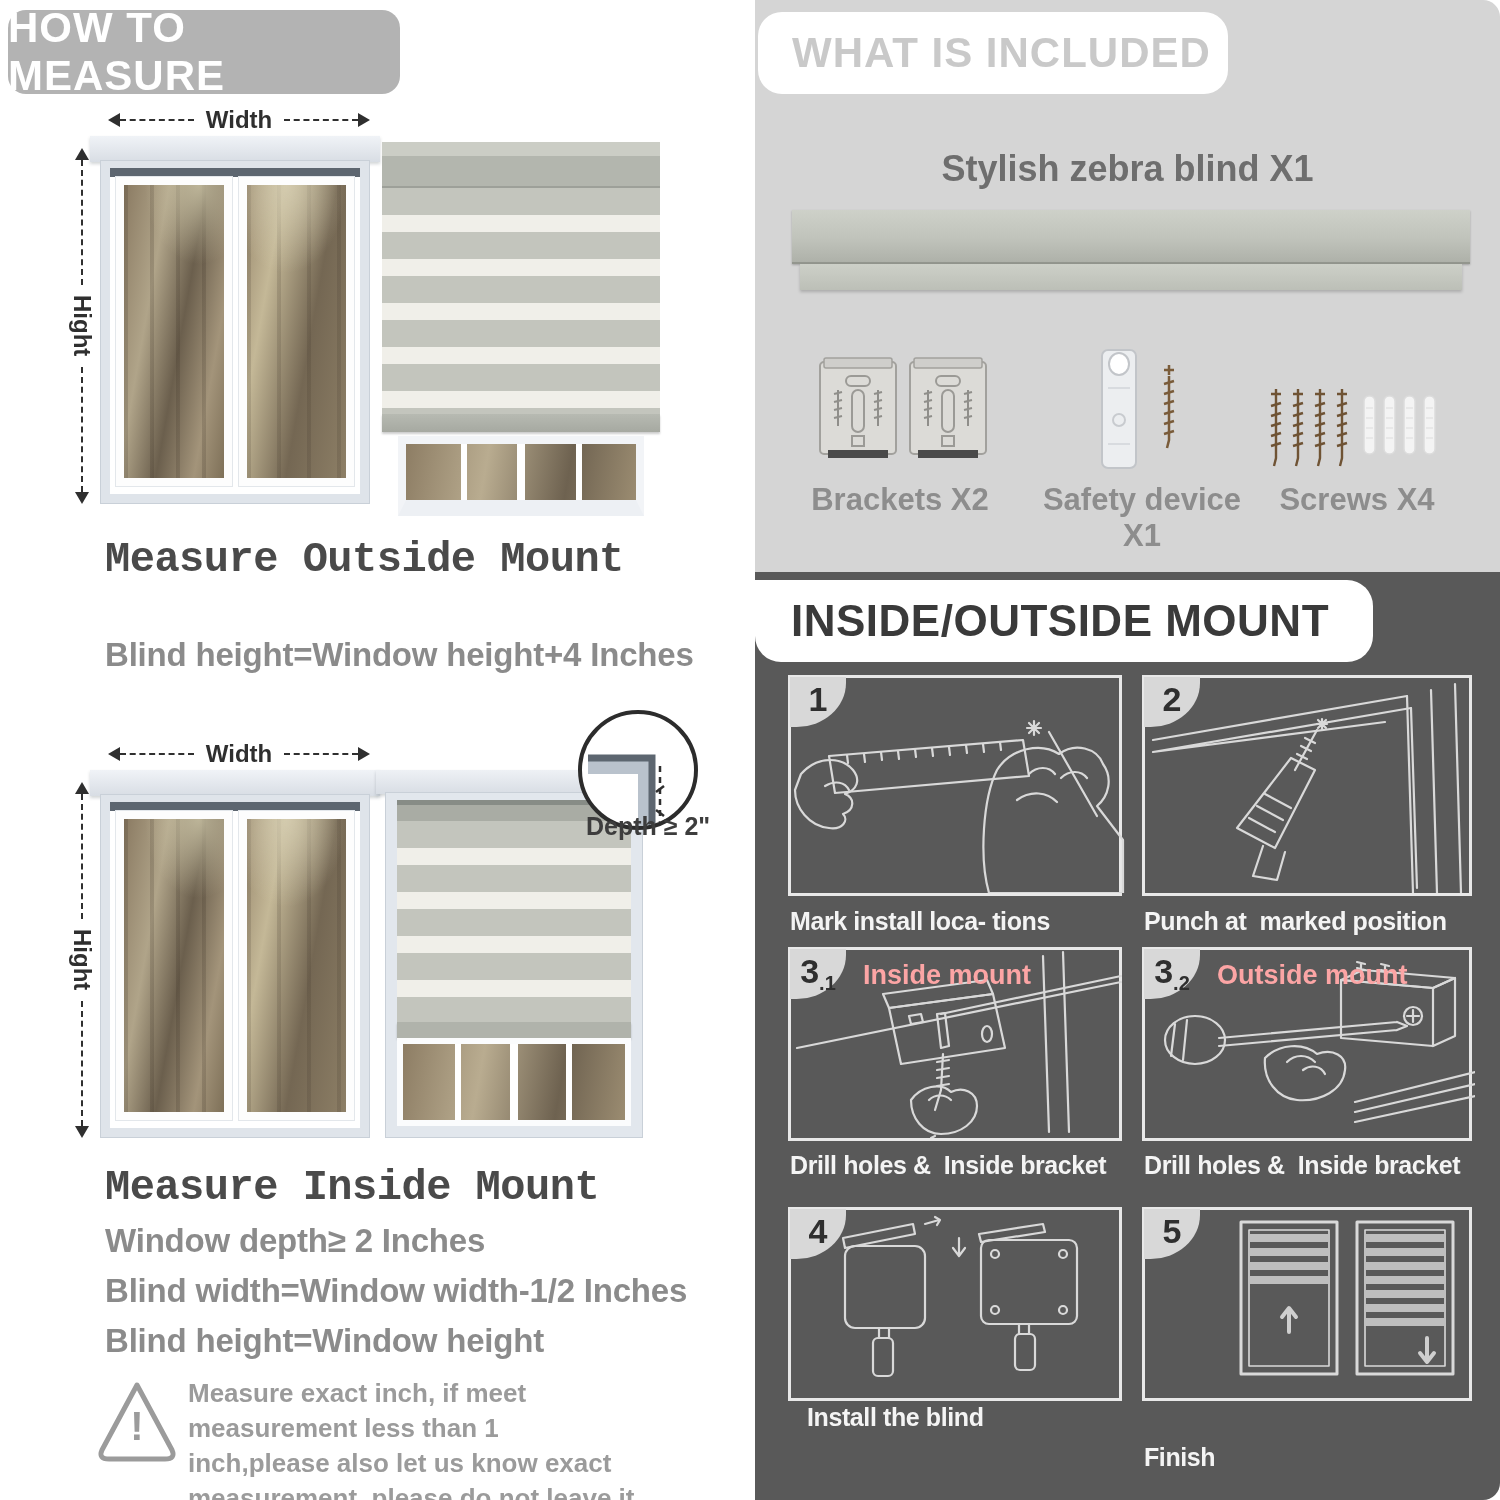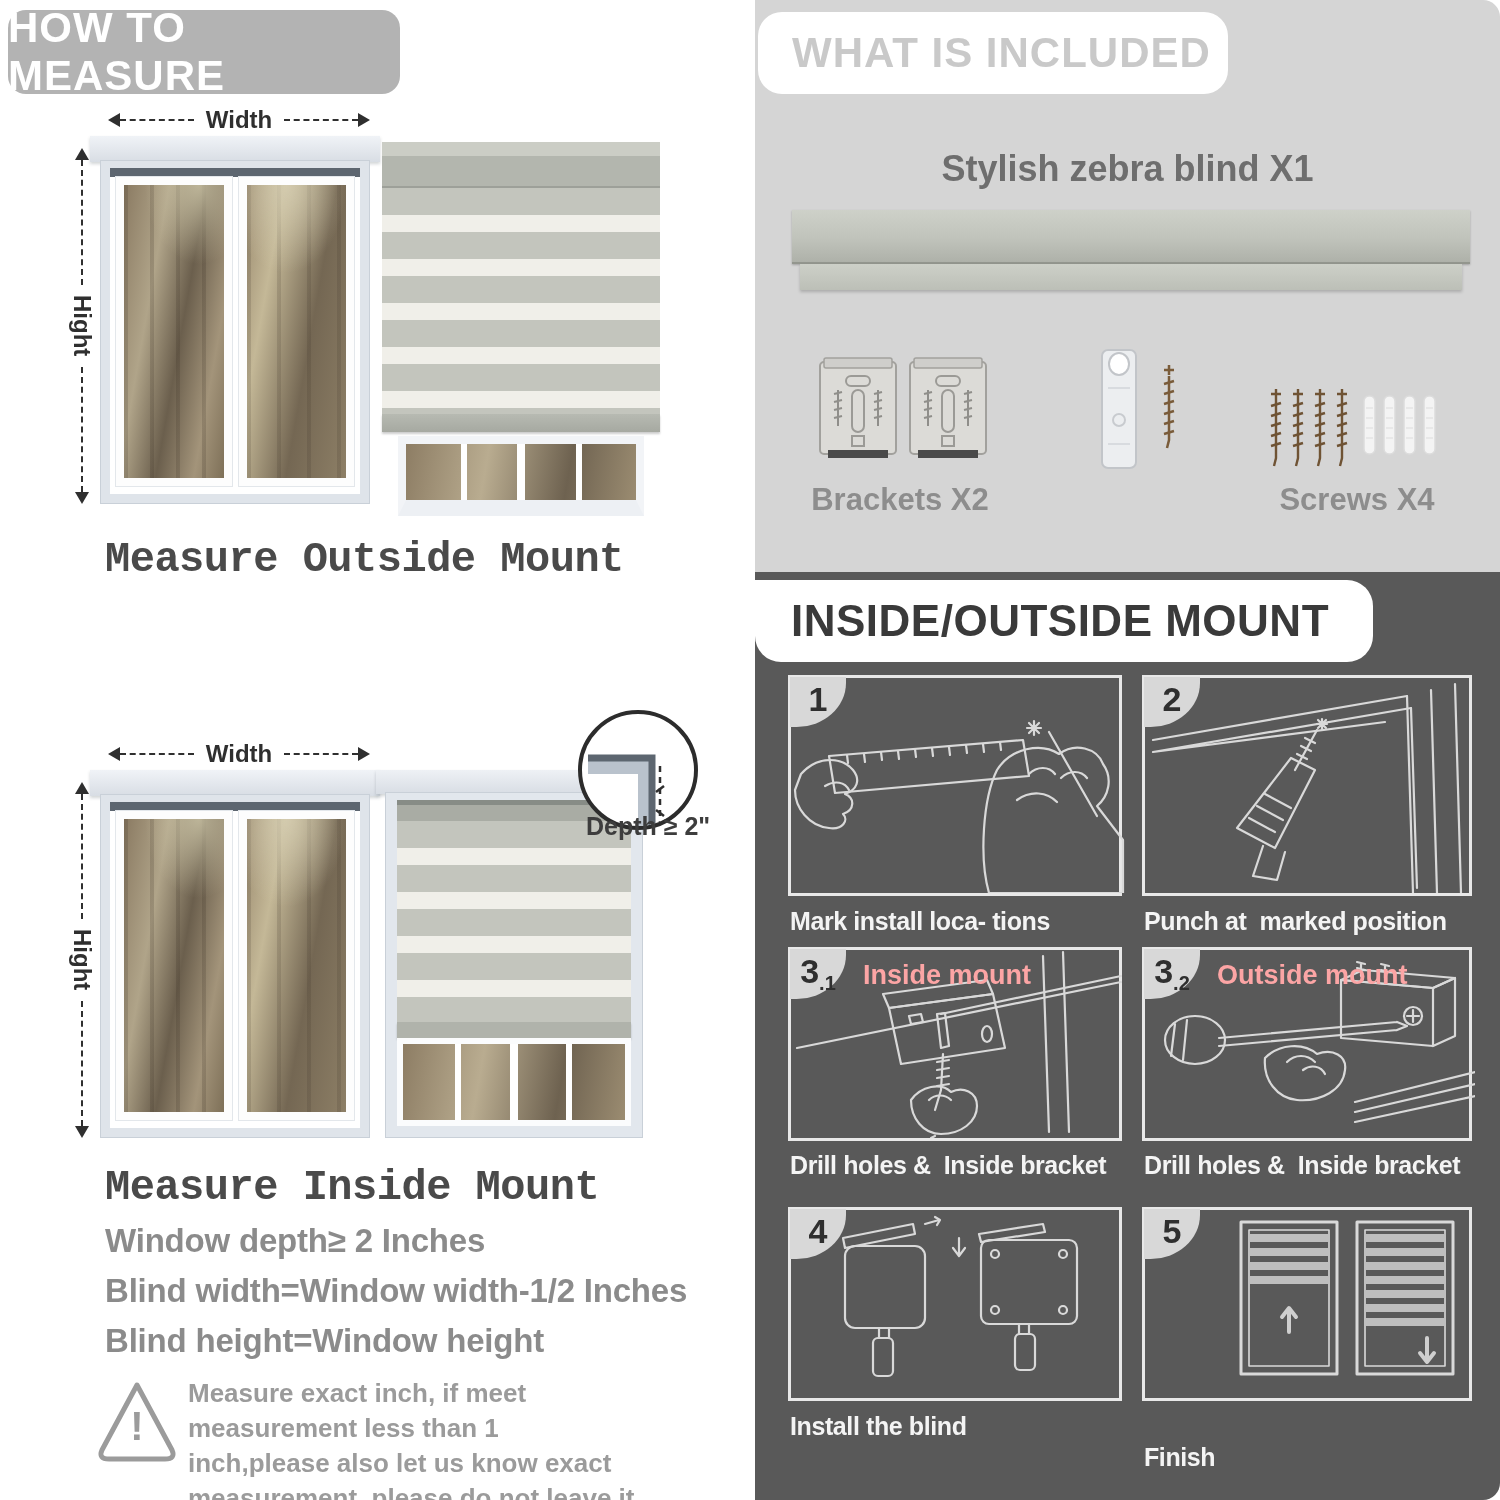--- a/index.html
+++ b/index.html
@@ -149,20 +149,21 @@
     <div class="cap"></div>
     <div class="head"></div>
     <div class="bodyst stripes"></div>
     <div class="rail"></div>
   </div>
   <div class="abs peek" style="left:398px;top:436px;width:230px;height:56px;">
     <div class="peek-glass"></div>
   </div>
 
   <div class="abs h-measure" style="left:105px;top:536px;">Measure Outside Mount</div>
+  <div class="abs formula" style="left:105px;top:636px;">Blind height=Window height+4 Inches</div>
 
   <div class="abs arrow-h" style="left:108px;top:746px;width:262px;">
     <span class="hd-l"></span>
       <span class="dash"></span>
     <span class="lbl dim-label">Width</span>
     <span class="dash"></span>
       <span class="hd-r"></span>
   </div>
   <div class="abs arrow-v" style="left:74px;top:782px;height:356px;">
     <span class="hd-t"></span>
@@ -304,20 +305,21 @@
           <path d="M2,12 l7,0 M2,22 l7,0 M2,32 l7,0 M2,42 l7,0" stroke="#e4e4e4"></path>
         </g>
       <g transform="translate(156,8)">
           <rect x="0" y="0" width="11" height="58" rx="5"></rect>
           <path d="M2,12 l7,0 M2,22 l7,0 M2,32 l7,0 M2,42 l7,0" stroke="#e4e4e4"></path>
         </g>
     </g>
   </svg>
 
   <div class="abs item-label" style="left:790px;top:482px;width:220px;">Brackets X2</div>
+  <div class="abs item-label" style="left:1022px;top:482px;width:240px;">Safety device X1</div>
   <div class="abs item-label" style="left:1262px;top:482px;width:190px;">Screws X4</div>
 
   <div class="abs panel-dark">
     <div class="abs badge-white-mount">
       <span>INSIDE/OUTSIDE MOUNT</span>
     </div>
 
     <div class="abs" style="left:33px;top:103px;width:334px;height:300px;">
       <div class="step-box" style="height:215px;">
         <svg class="art" width="334" height="215" viewBox="0 0 334 215">
@@ -422,21 +424,21 @@
             <circle cx="204" cy="100" r="4"></circle>
             <circle cx="272" cy="100" r="4"></circle>
           <path d="M228,114 l0,10 M238,114 l0,10"></path>
           <rect x="224" y="124" width="20" height="36" rx="5"></rect>
         </svg>
         <div class="step-badge">
           <span>4</span>
             <span class="sub"></span>
         </div>
       </div>
-      <div class="step-caption" style="top:205px;">Install the blind</div>
+      <div class="step-caption" style="top:196px;margin-left:17px;">Install the blind</div>
     </div>
 
     <div class="abs" style="left:387px;top:635px;width:330px;height:262px;">
       <div class="step-box" style="height:188px;">
         <svg class="art" width="330" height="188" viewBox="0 0 330 188">
           <rect x="96" y="12" width="96" height="152" stroke-width="3"></rect>
           <rect x="104" y="20" width="80" height="136" stroke-width="1.6"></rect>
           <rect class="fillst" x="105" y="24" width="78" height="8"></rect>
           <rect class="fillst" x="105" y="38" width="78" height="8"></rect>
           <rect class="fillst" x="105" y="52" width="78" height="8"></rect>

